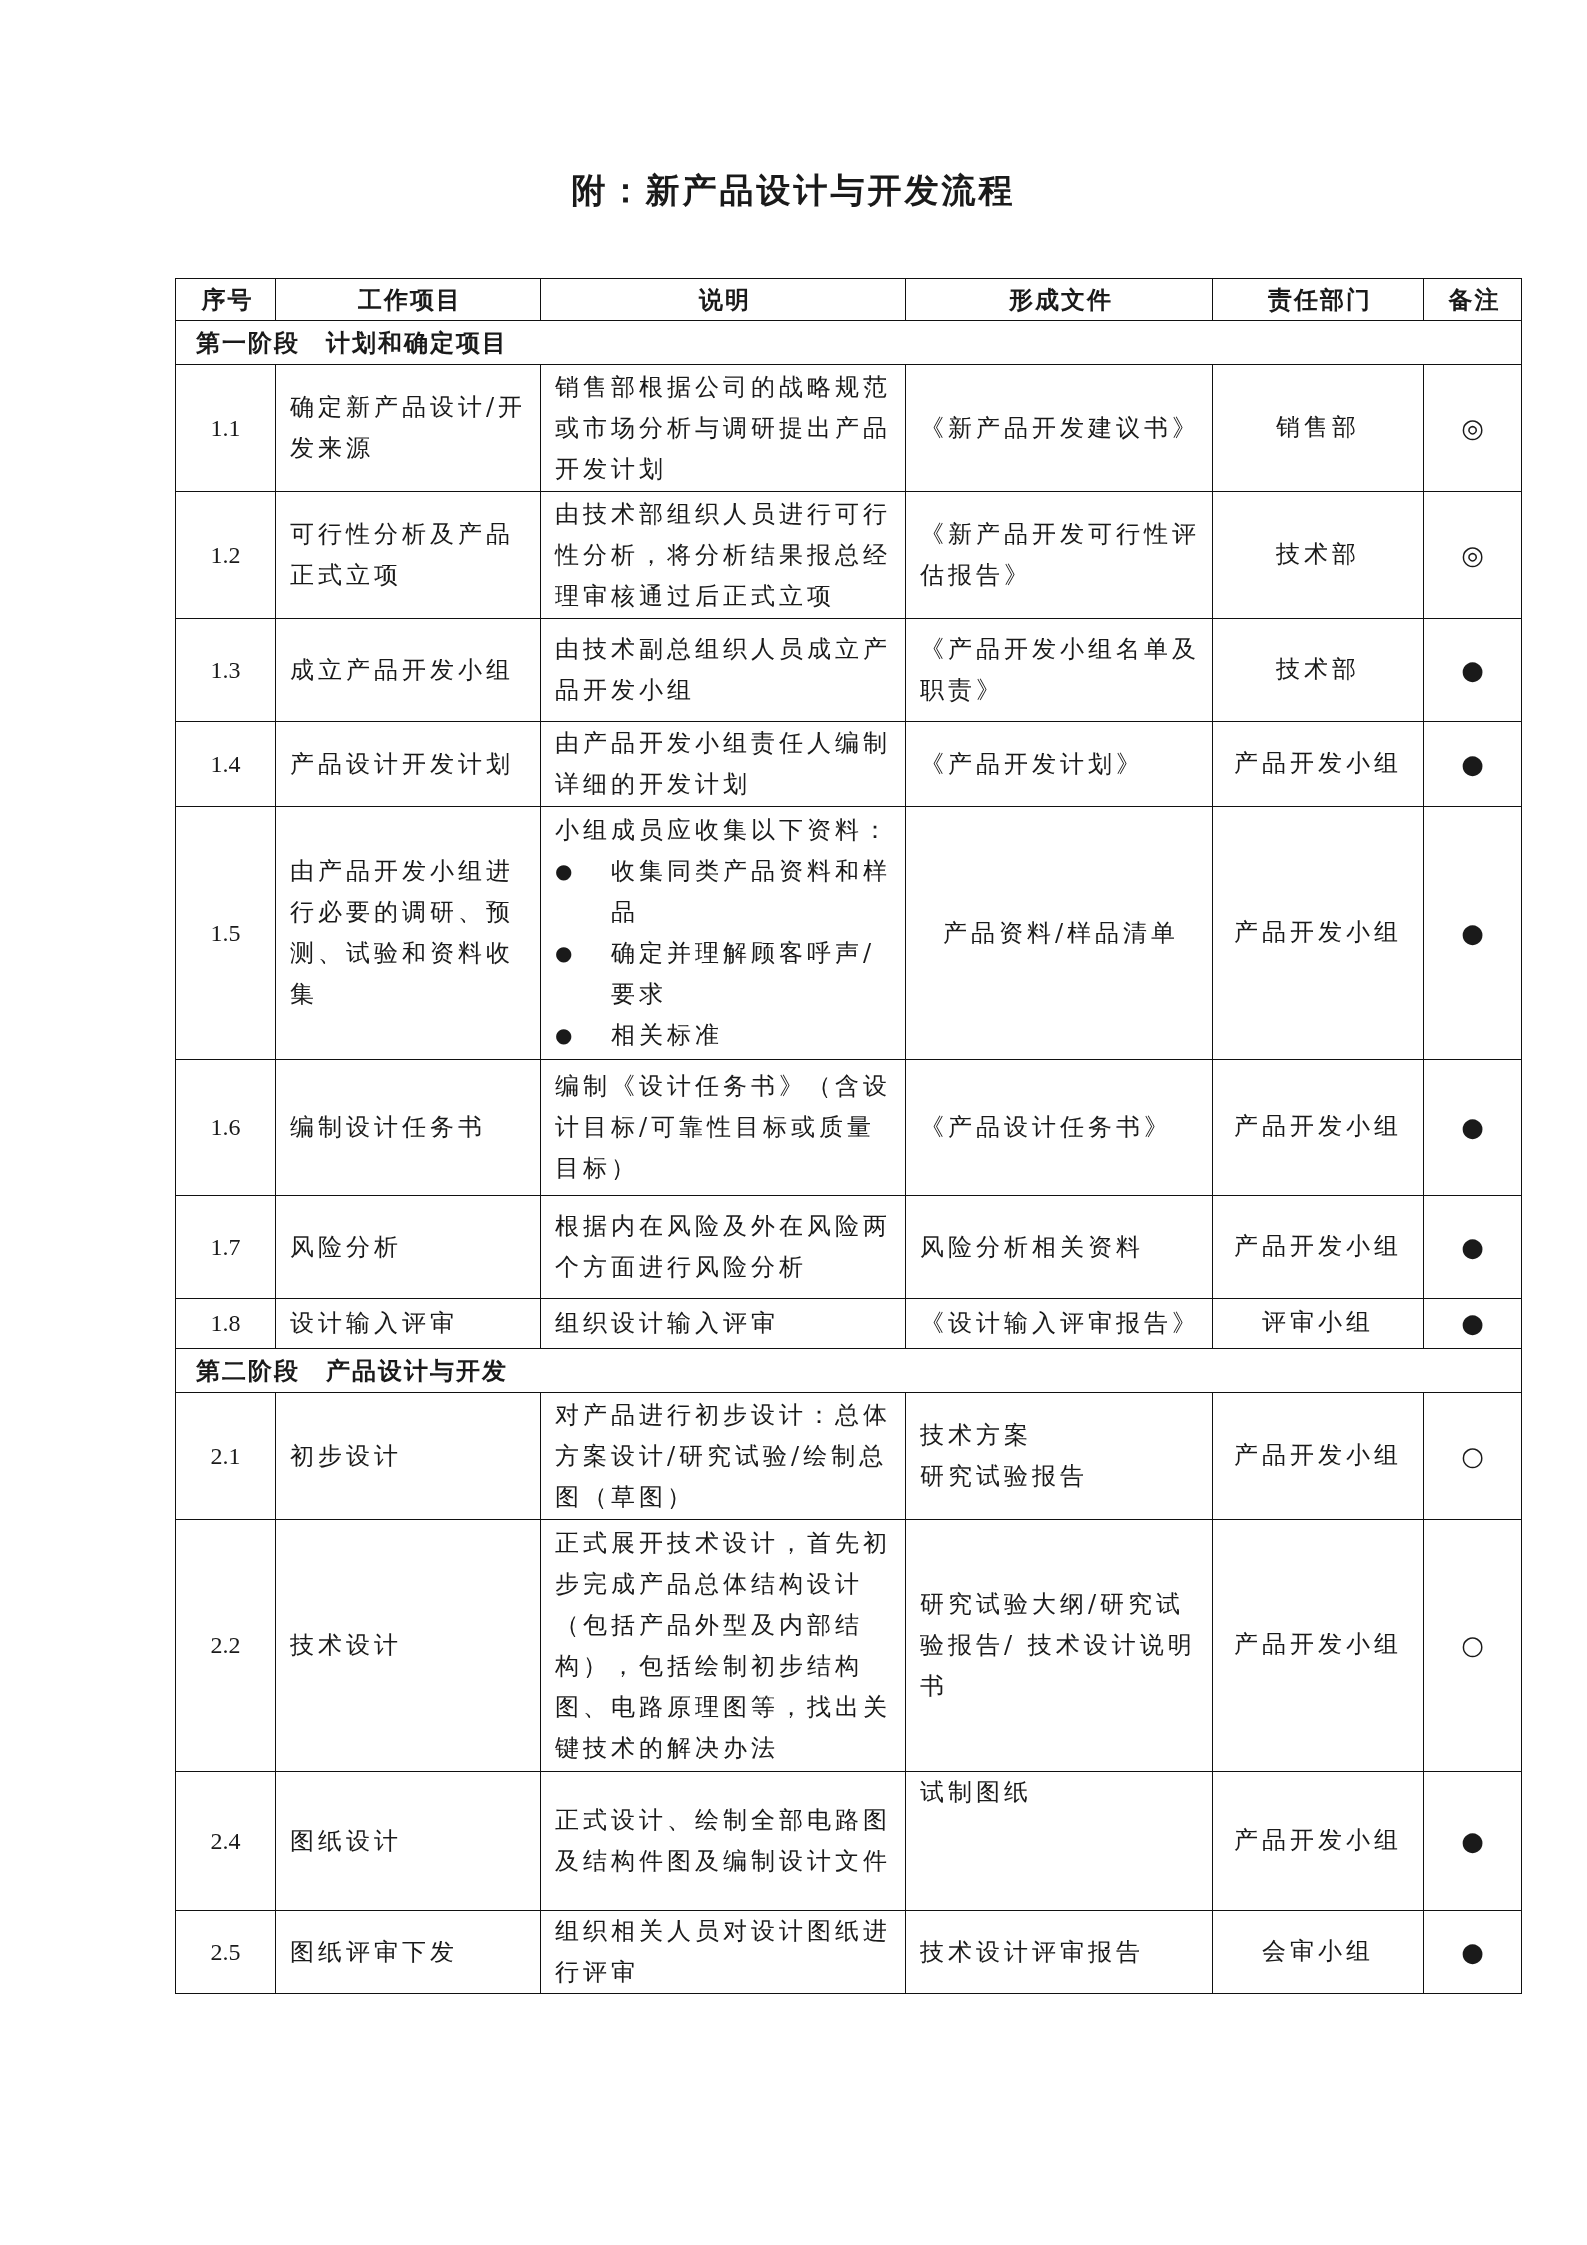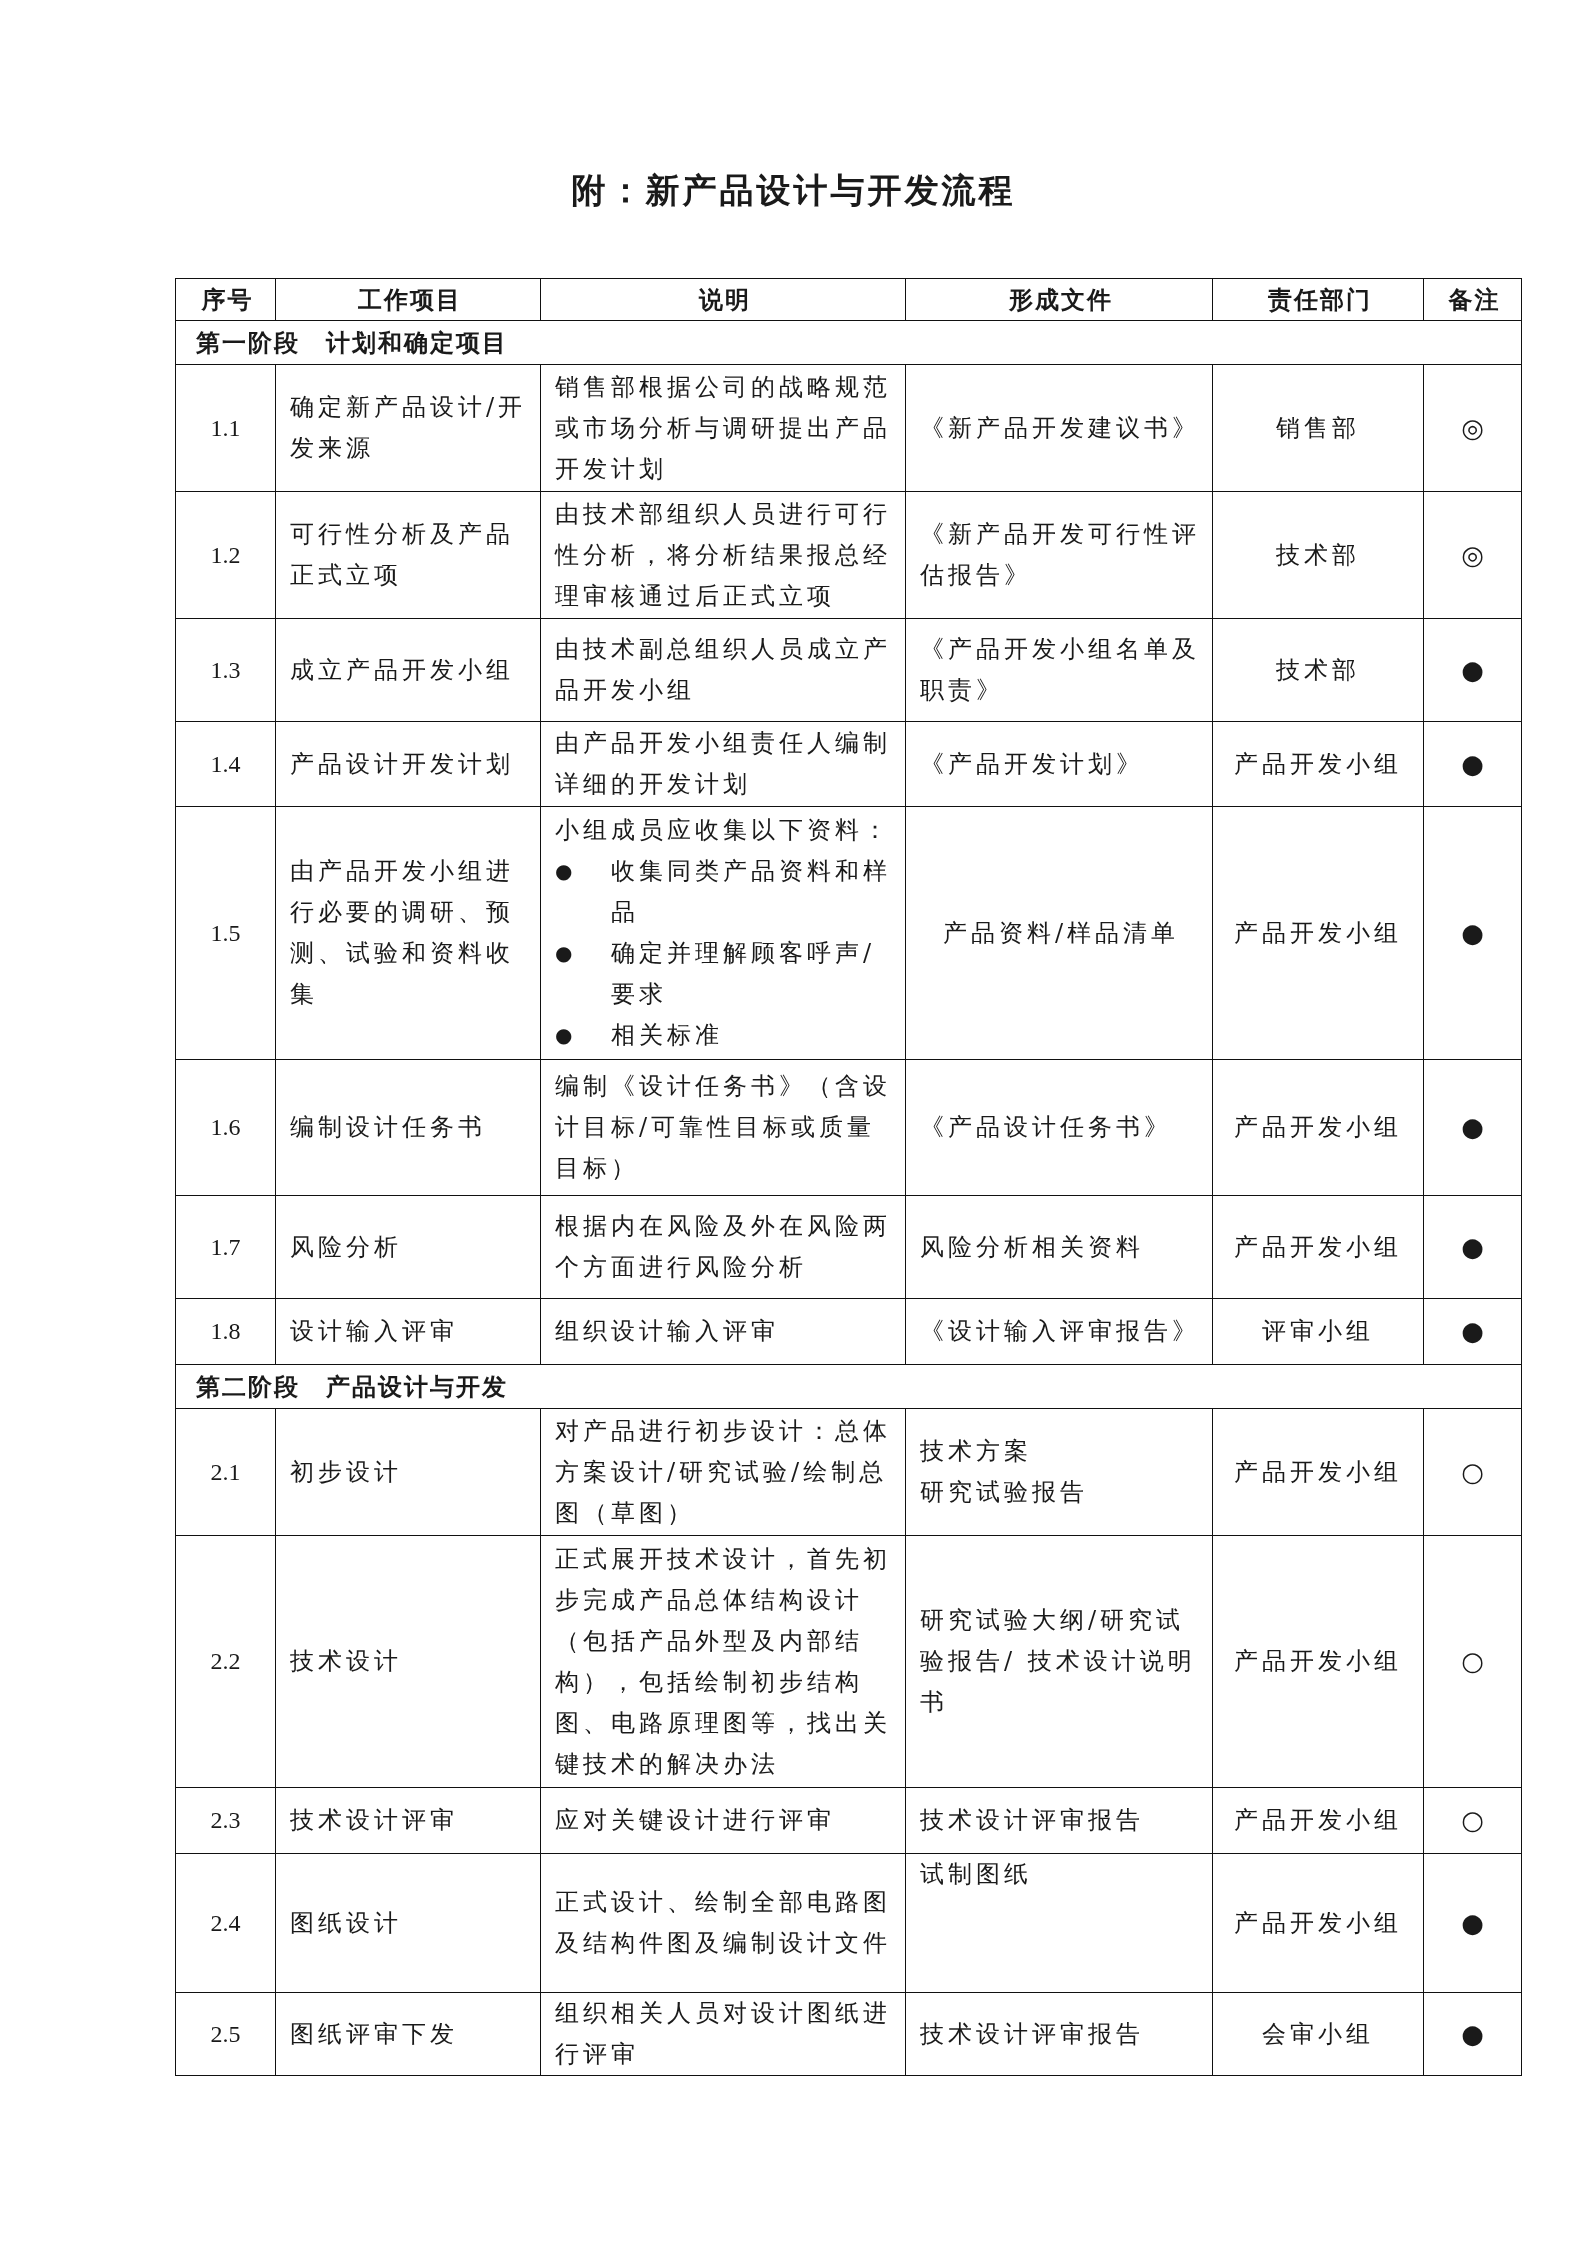--- a/index.html
+++ b/index.html
@@ -2,21 +2,21 @@
 <html><head>
 <meta charset="utf-8">
 <style>
   html, body { margin:0; padding:0; background:#ffffff; }
   body { width:1587px; height:2245px; position:relative; font-family:"DejaVu Serif", "Liberation Serif", serif; color:#1a1a1a; }
   .title { position:absolute; left:0; width:1587px; top:168px; text-align:center; font-size:34px; font-weight:bold; letter-spacing:3px; }
   table { position:absolute; left:136px; top:278px; border-collapse:collapse; table-layout:fixed; width:1346px;margin-left:39px; }
   td, th { border:1.5px solid #111; padding:0 10px 0 14px; font-size:24px; line-height:41px; vertical-align:middle; font-weight:normal; letter-spacing:4px; word-break:break-all; }
   th { font-weight:bold; text-align:center; height:40px; letter-spacing:2px; }
   td.seq { text-align:center; letter-spacing:0; font-family:"Liberation Serif", serif; padding:0; }
-  td.dept { text-align:center; padding:12px 6px; }
+  td.dept { text-align:center; padding:4px 6px;font-family:Liberation Mono, monospace; }
   td.note { text-align:center; padding:0; font-size:26px; letter-spacing:0; }
   td.phase { font-weight:bold; height:43px; letter-spacing:2px; padding-left:20px; }
   td.top { vertical-align:top; }
   td.center { text-align:center; }
   .bullet-list { margin:0; padding:0; list-style:none; }
   .bullet-list li { position:relative; padding-left:56px; }
   .bullet-list li .dot { position:absolute; left:0; top:0; font-size:20px; }
   .hdr-line { display:block; }
 </style>
 </head>
@@ -145,28 +145,20 @@
 
     <tr style="height:252px">
       <td class="seq">2.2</td>
       <td>技术设计</td>
       <td>正式展开技术设计，首先初步完成产品总体结构设计（包括产品外型及内部结构），包括绘制初步结构图、电路原理图等，找出关键技术的解决办法</td>
       <td>研究试验大纲/研究试验报告/ 技术设计说明书</td>
       <td class="dept">产品开发小组</td>
       <td class="note">○</td>
     </tr>
 
-    <tr style="height:62px">
-      <td class="seq">2.3</td>
-      <td>技术设计评审</td>
-      <td>应对关键设计进行评审</td>
-      <td>技术设计评审报告</td>
-      <td class="dept">产品开发小组</td>
-      <td class="note">○</td>
-    </tr>
 
     <tr style="height:139px">
       <td class="seq">2.4</td>
       <td>图纸设计</td>
       <td>正式设计、绘制全部电路图及结构件图及编制设计文件</td>
       <td class="top">试制图纸</td>
       <td class="dept">产品开发小组</td>
       <td class="note">●</td>
     </tr>
 

